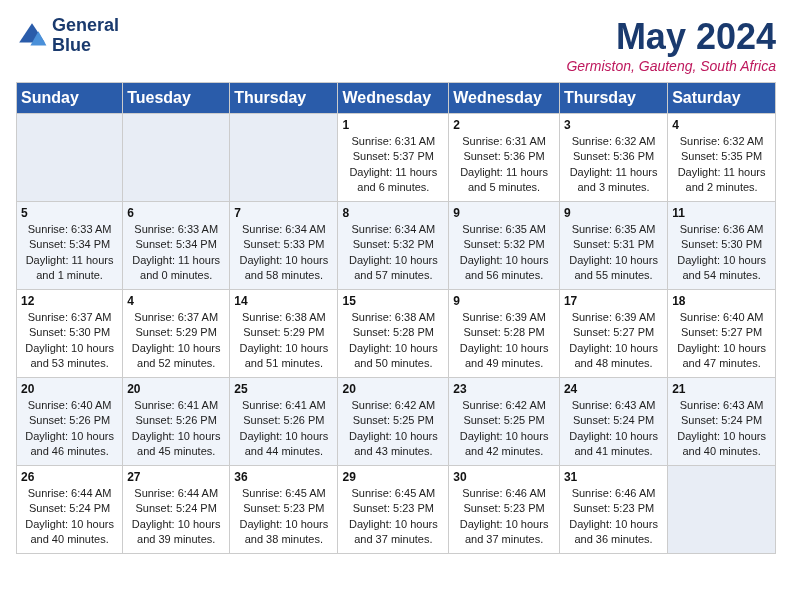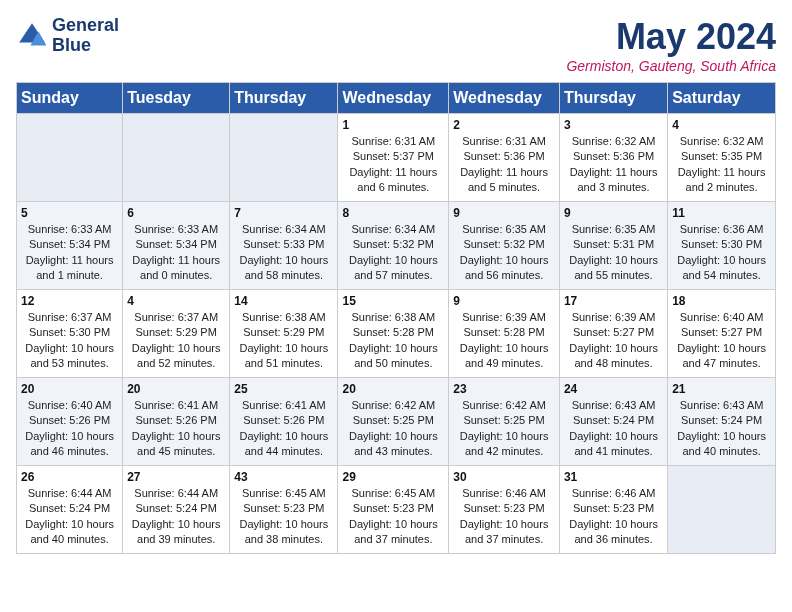--- a/index.html
+++ b/index.html
@@ -289,21 +289,21 @@
 Sunset: 5:24 PM
 Daylight: 10 hours and 40 minutes.</div>
         </td>
         <td>
           <span class="day-num">27</span>
           <div class="day-info" style="white-space: pre-line;">Sunrise: 6:44 AM
 Sunset: 5:24 PM
 Daylight: 10 hours and 39 minutes.</div>
         </td>
         <td>
-          <span class="day-num">43</span>
+          <span class="day-num">36</span>
           <div class="day-info" style="white-space: pre-line;">Sunrise: 6:45 AM
 Sunset: 5:23 PM
 Daylight: 10 hours and 38 minutes.</div>
         </td>
         <td>
           <span class="day-num">29</span>
           <div class="day-info" style="white-space: pre-line;">Sunrise: 6:45 AM
 Sunset: 5:23 PM
 Daylight: 10 hours and 37 minutes.</div>
         </td>

